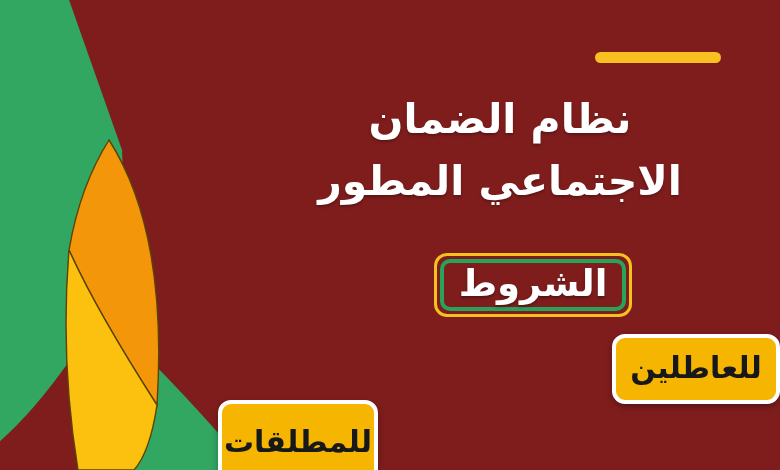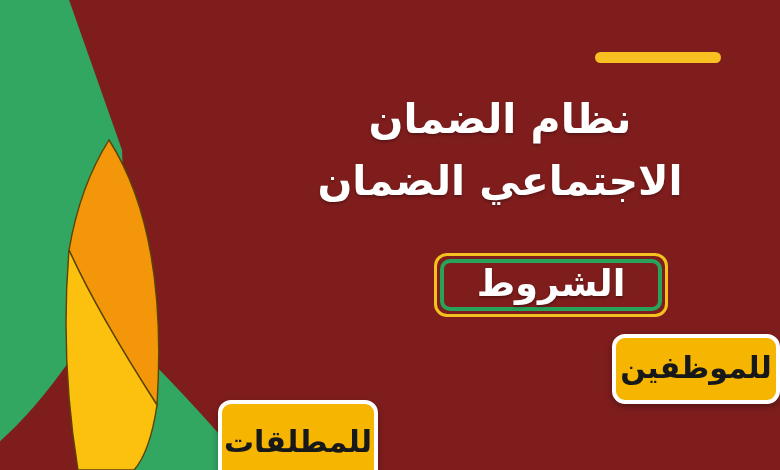--- a/index.html
+++ b/index.html
@@ -51,21 +51,21 @@
     text-shadow: 0 2px 3px rgba(0,0,0,0.28);
     white-space: nowrap;
   }
   .headline .hl-line { display: block; }
 
   
   .terms-badge {
     position: absolute;
     left: 434px;
     top: 253px;
-    width: 234px;
+    width: 198px;
     height: 64px;
     box-sizing: border-box;
     border: 3px solid #f5c11e;
     border-radius: 13px;
     padding: 3px;
     background: transparent;
   }
   .terms-badge-inner {
     width: 100%;
     height: 100%;
@@ -123,31 +123,31 @@
 
     <path d="M 109 140 Q 168 232 157 405 Q 96 310 69 250 Q 80 186 109 140 Z" fill="#f3960a" stroke="#5b4206" stroke-width="1.4"></path>
 
     <path d="M 69 250 Q 96 310 157 405 Q 150 452 134 470 L 78 470 Q 60 360 69 250 Z" fill="#fcc00e" stroke="#5b4206" stroke-width="1.4"></path>
   </svg>
 
   <div class="top-dash"></div>
 
   <div class="headline">
     <span class="hl-line">نظام الضمان</span>
-    <span class="hl-line">الاجتماعي الضمان</span>
+    <span class="hl-line">الاجتماعي المطور</span>
   </div>
 
   <div class="terms-badge">
     <div class="terms-badge-inner">
       <span>الشروط</span>
     </div>
   </div>
 
   <div class="cat-btn" id="btn-employees">
-    <span>للموظفين</span>
+    <span>للعاطلين</span>
   </div>
 
 
   <div class="cat-btn" id="btn-divorced">
     <span>للمطلقات</span>
   </div>
 
 </div>
 
 </body></html>

